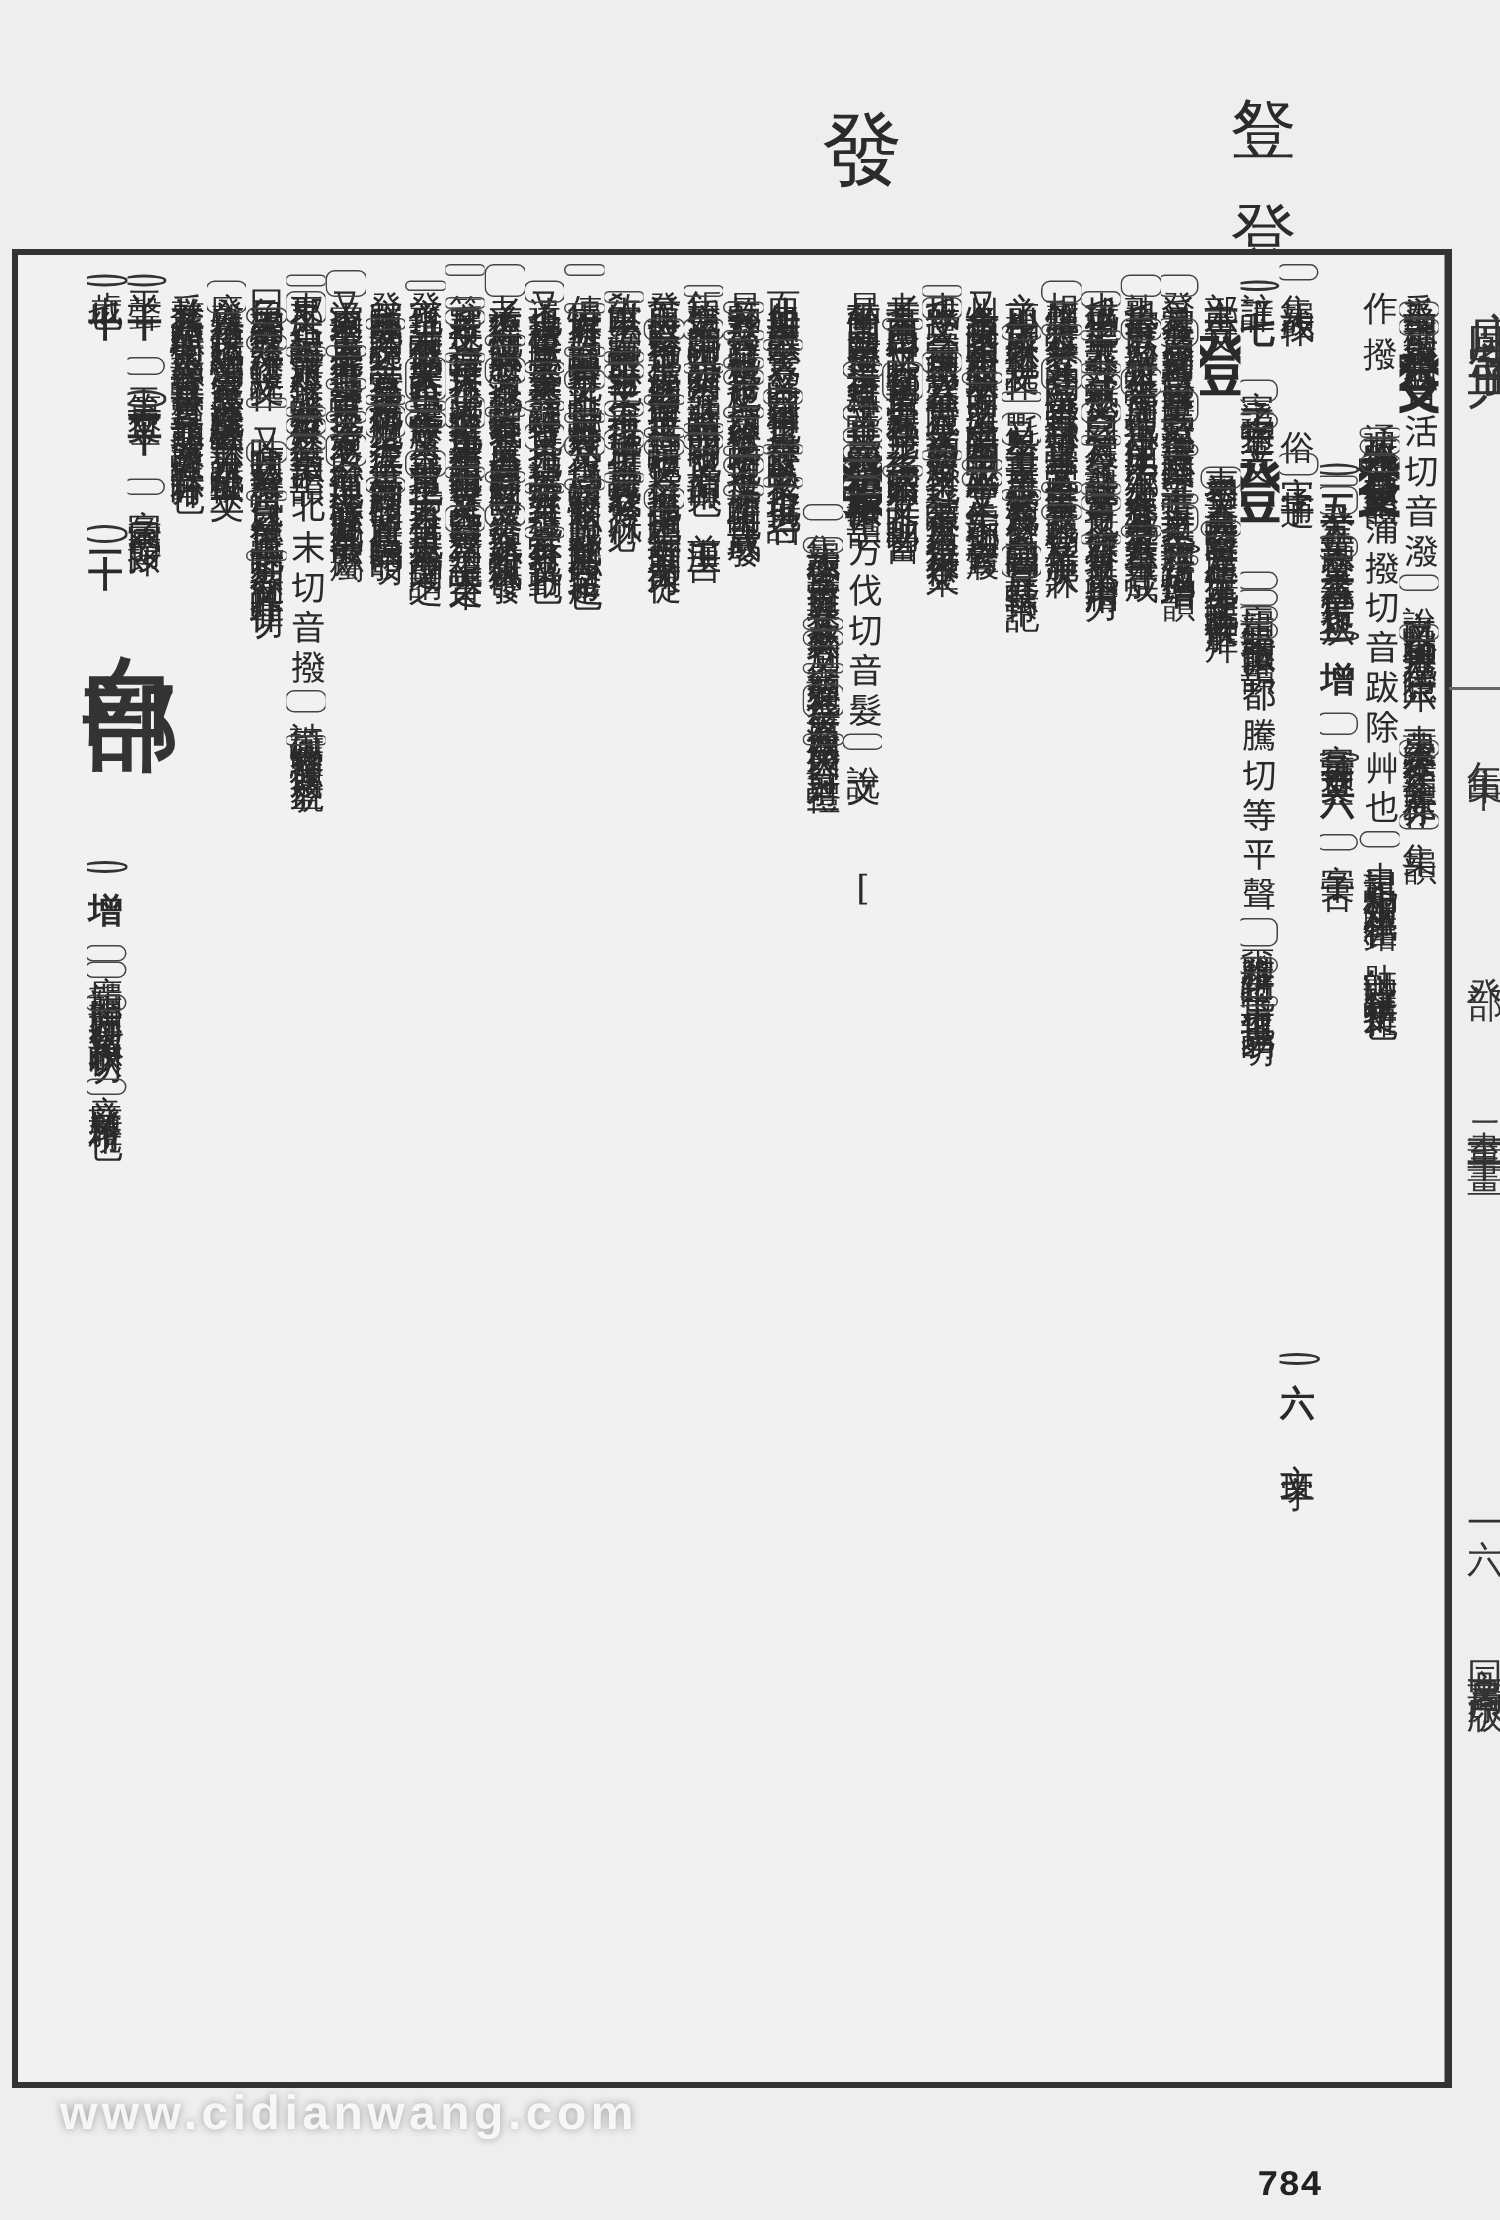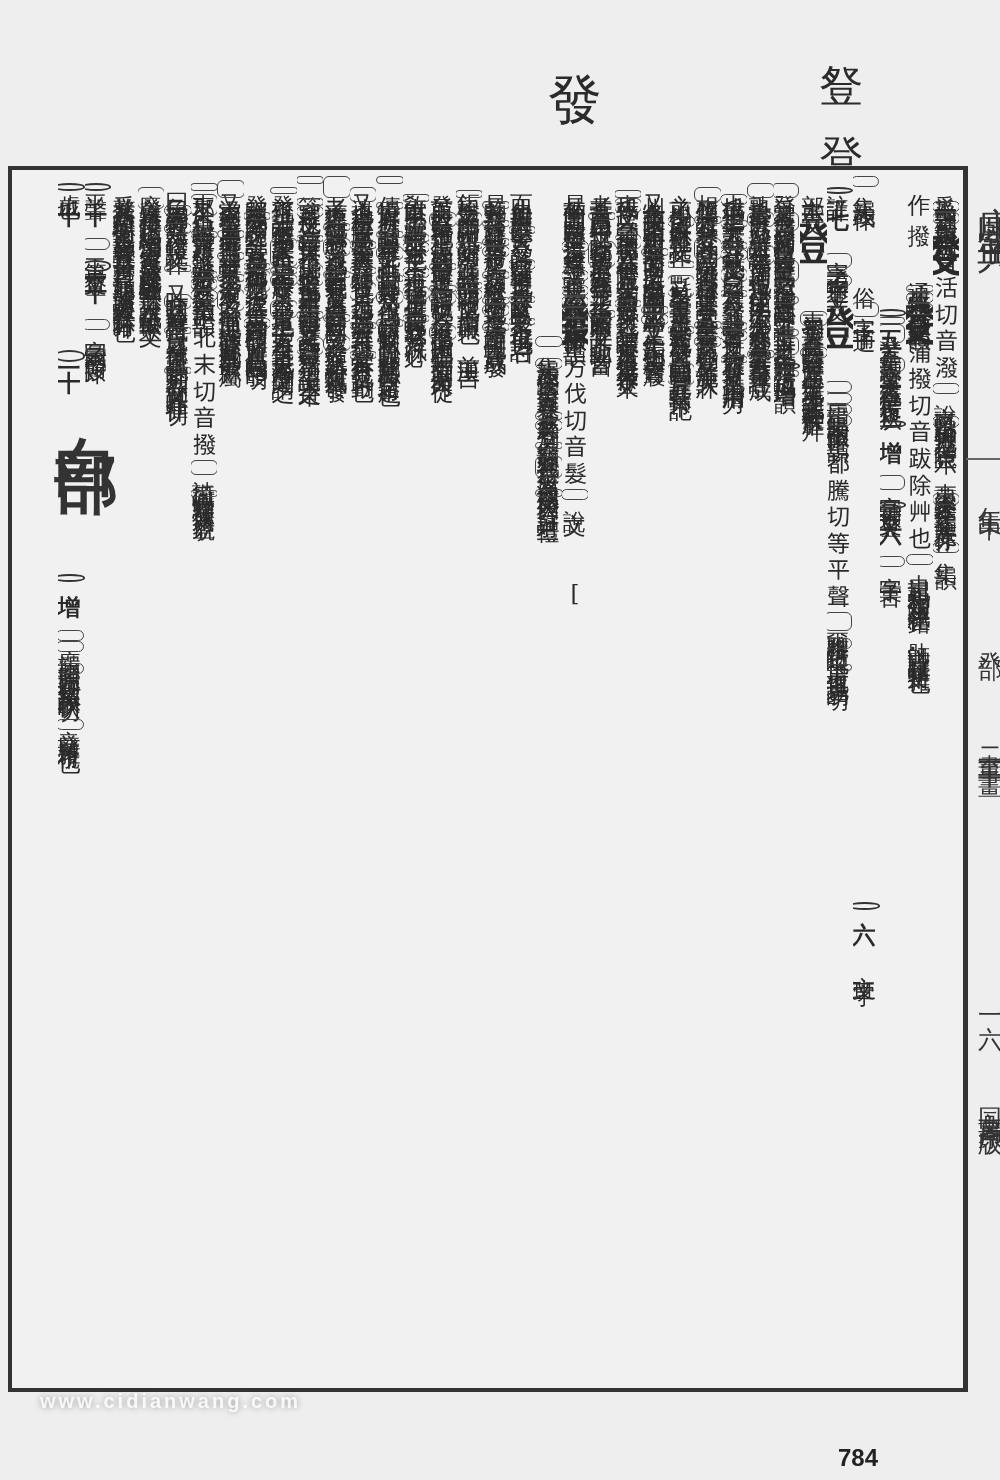--- a/index.html
+++ b/index.html
@@ -52,25 +52,25 @@
     font-size:36px; letter-spacing:10px; color:#333;
   }
   .margin-rule { position:absolute; left:966px; width:34px; height:2px; background:#666; }
   .margin-text {
     position:absolute; left:974px; writing-mode:vertical-rl;
     font-size:24px; letter-spacing:5px; color:#333;
   }
 
   .page-number {
     position:absolute; left:838px; top:1444px;
-    font-family:Liberation Sans, sans-serif; font-weight:bold;
+    font-family:Liberation Mono, monospace; font-weight:bold;
     font-size:24px; color:#222;
   }
   .watermark {
-    position:absolute; left:40px; top:1390px; font-size:20px; font-weight:bold;
+    position:absolute; left:40px; top:1390px; font-size:32px; font-weight:bold;
     color:rgba(255,255,255,0.85); letter-spacing:3px;
     text-shadow:0 0 6px rgba(0,0,0,0.35);
     font-family:"Liberation Sans", "DejaVu Sans", sans-serif;
   }
 </style>
 </head>
 <body>
 
 <div class="seal-row">
   <div class="seal" style="left:940px;top:35px;">𤼽</div>

